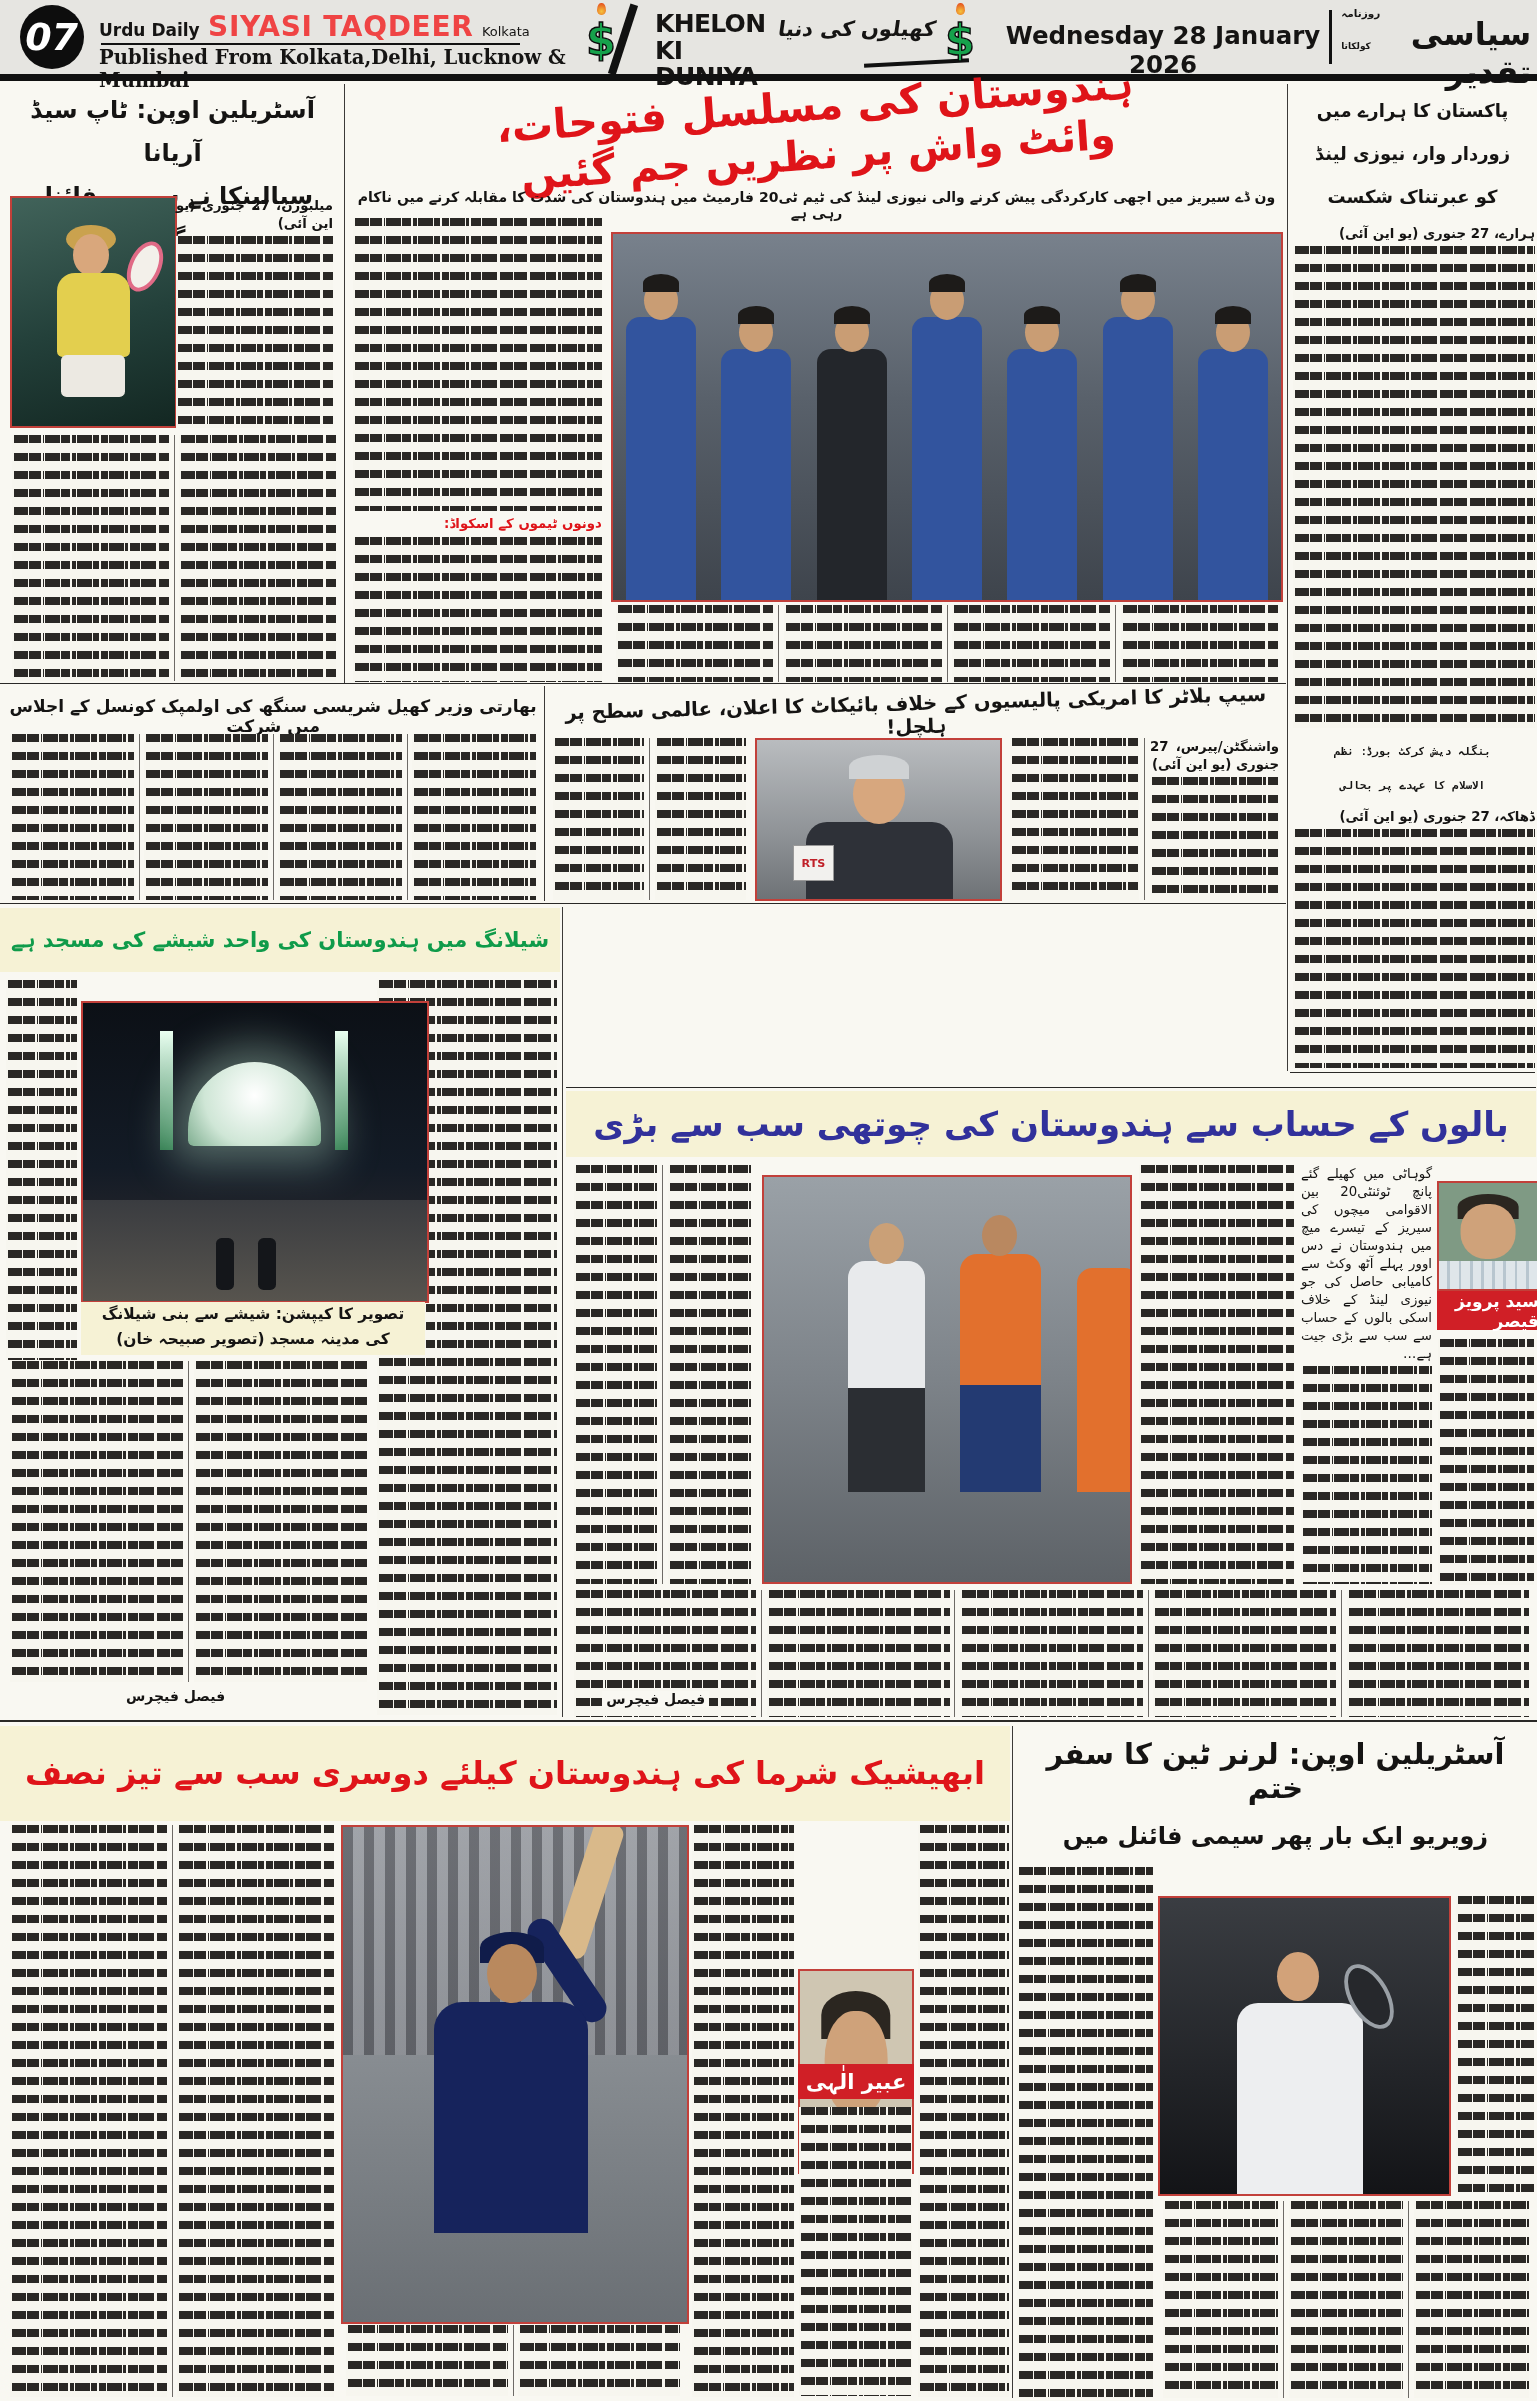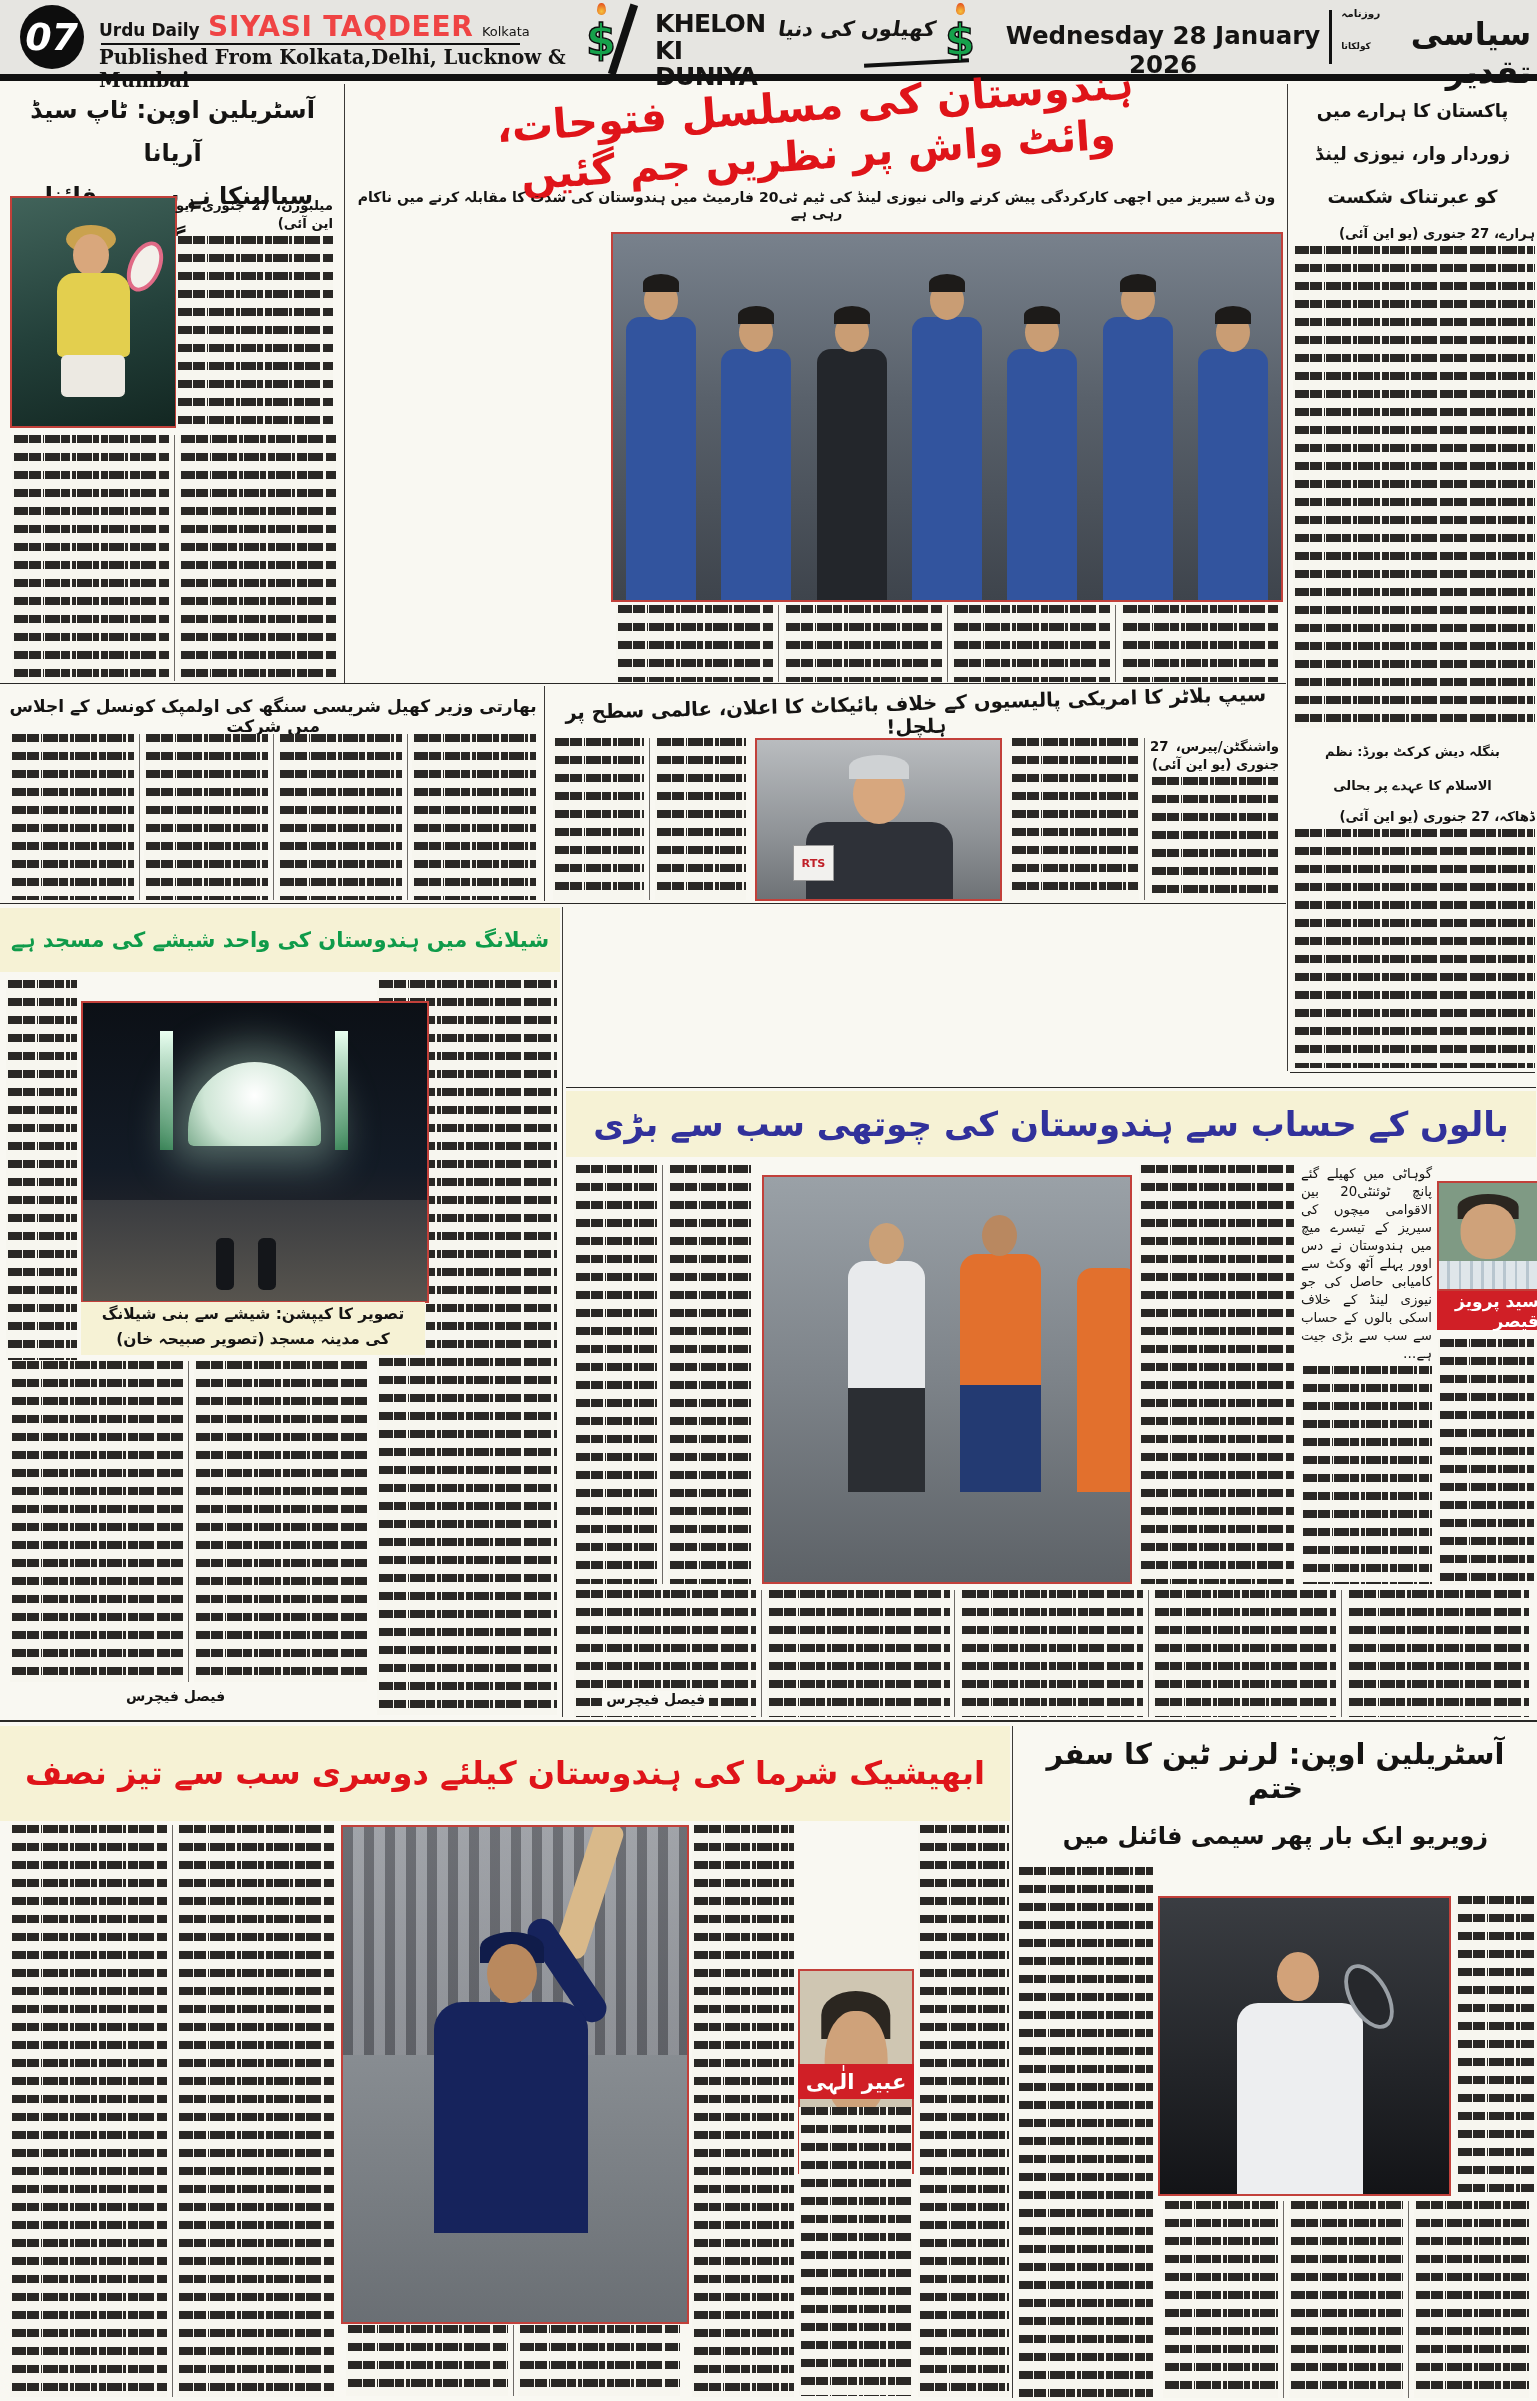--- a/index.html
+++ b/index.html
@@ -170,20 +170,25 @@
       <div class="col">
         <div class="tx fill"></div>
       </div>
     </div>
 
   <div class="abs hl ctr red" style="left:349px;top:82px;width:935px;font-size:41px;line-height:49px;transform:rotate(-4deg);">
     <div>ہندوستان کی مسلسل فتوحات،</div>
     <div>وائٹ واش پر نظریں جم گئیں</div>
   </div>
   <div class="abs hl ctr" style="left:349px;top:189px;width:935px;font-size:14px;">ون ڈے سیریز میں اچھی کارکردگی پیش کرنے والی نیوزی لینڈ کی ٹیم ٹی20 فارمیٹ میں ہندوستان کی شدت کا مقابلہ کرنے میں ناکام رہی ہے</div>
+  <div class="abs" style="left:349px;top:218px;width:257px;height:464px;display:flex;flex-direction:column;padding:0 4.2px;box-sizing:border-box;">
+    <div class="tx" style="height:293px;"></div>
+    <div class="lead red dl ctr" style="margin:4.2px 0;">دونوں ٹیموں کے اسکواڈ:</div>
+    <div class="tx fill"></div>
+  </div>
   <div class="abs photo ph-team" style="left:611px;top:232px;width:668px;height:366px;">
     <div class="crew">
       <div class="pl tall"></div>
       <div class="pl"></div>
       <div class="pl dark"></div>
       <div class="pl tall"></div>
       <div class="pl"></div>
       <div class="pl tall"></div>
       <div class="pl"></div>
     </div>
@@ -250,21 +255,21 @@
   </div>
   <div class="abs cols" style="left:548px;top:738px;width:203px;height:162px;">
       <div class="col">
         <div class="tx fill"></div>
       </div>
       <div class="col">
         <div class="tx fill"></div>
       </div>
     </div>
 
-  <div class="abs hl ctr" style="left:1291px;top:735px;width:243px;font-size:13px;line-height:34px;">
+  <div class="abs hl ctr" style="left:1291px;top:735px;width:243px;font-size:11px;line-height:34px;font-family:Liberation Mono, monospace;">
     <div>بنگلہ دیش کرکٹ بورڈ: نظم</div>
     <div>الاسلام کا عہدے پر بحالی</div>
   </div>
   <div class="abs" style="left:1293px;top:808px;width:242px;height:260px;display:flex;flex-direction:column;">
     <div class="lead"><span class="dl">ڈھاکہ، 27 جنوری (یو این آئی)</span></div>
     <div class="tx fill"></div>
   </div>
   <div class="abs hrule" style="left:1290px;top:1072px;width:245px;"></div>
 
   <div class="abs hrule" style="left:0;top:903px;width:1286px;"></div>

